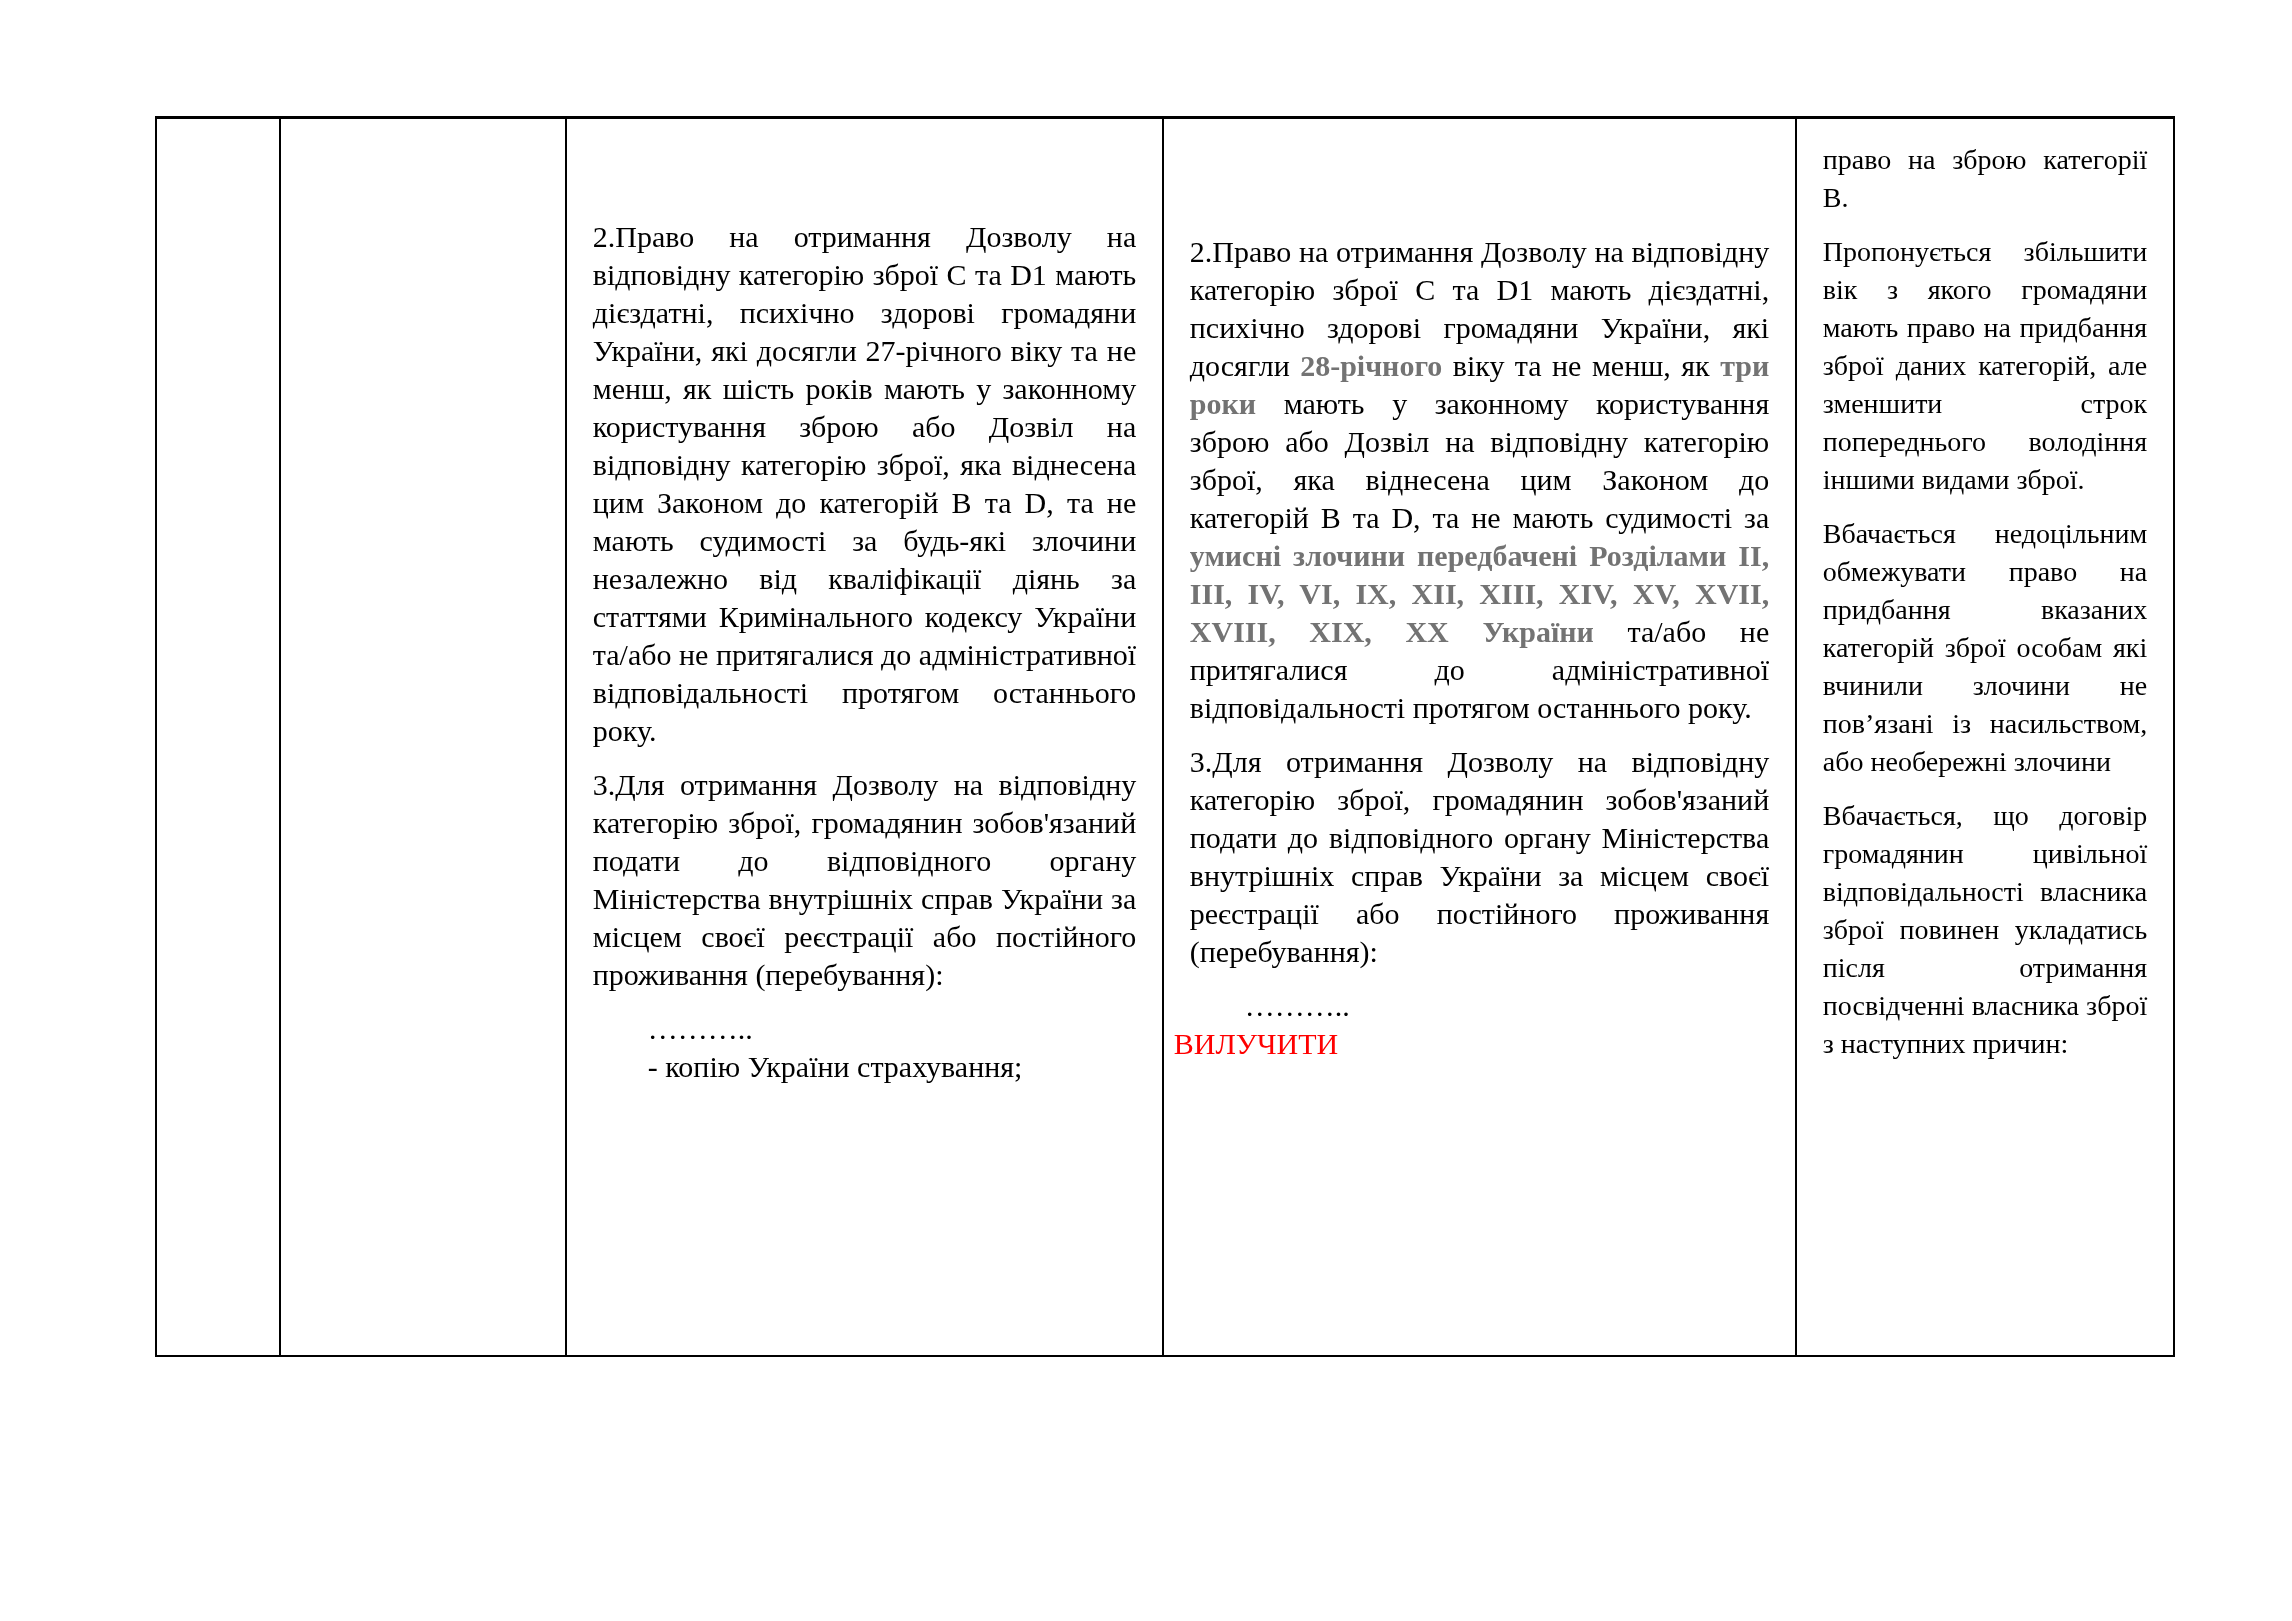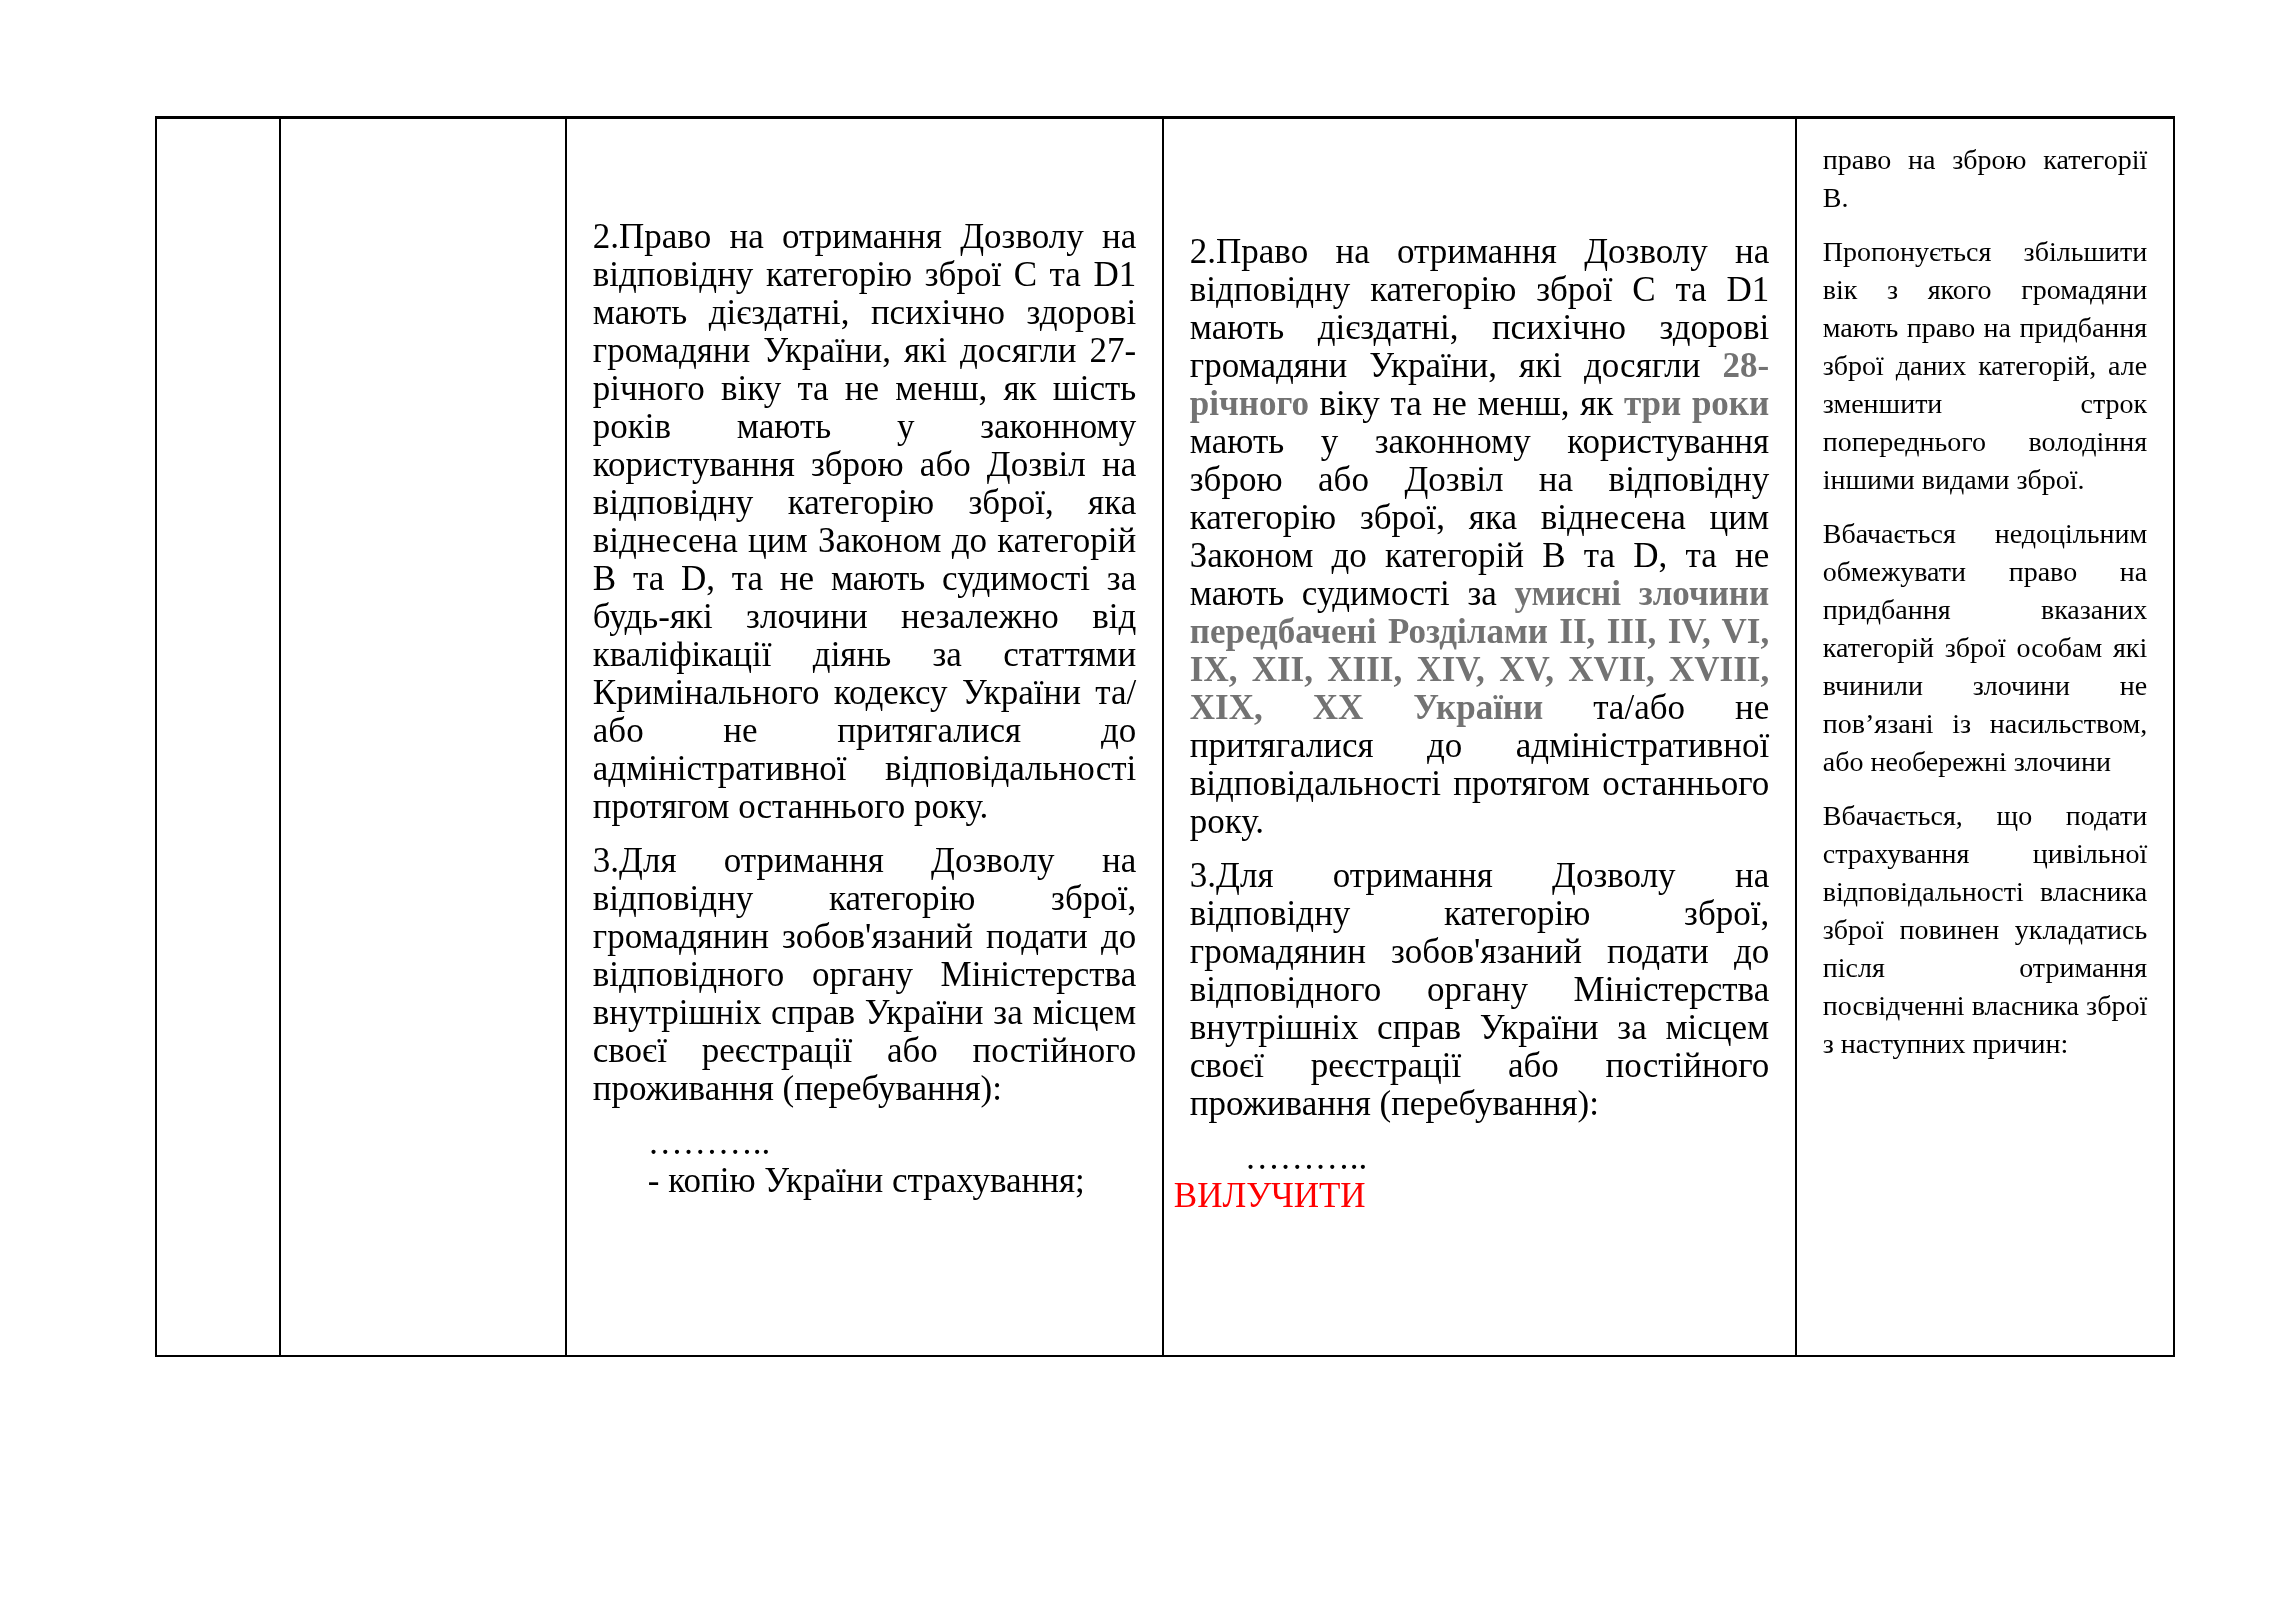--- a/index.html
+++ b/index.html
@@ -37,21 +37,21 @@
   .col-5 { width: 378px; }
 
   .cell-inner {
     padding: 0 9.8px;
   }
   .cell-current .cell-inner  { padding-top: 83px; }
   .cell-proposed .cell-inner { padding-top: 98px; }
   .cell-comment .cell-inner  { padding-top: 5.9px; }
 
   .cell-current, .cell-proposed {
-    font-size: 35px;
+    font-size: 30px;
     line-height: 38px;
   }
   .cell-comment {
     font-size: 28px;
     line-height: 38px;
   }
   p.para {
     margin: 16px;
     text-align: justify;
   }
@@ -108,20 +108,20 @@
         <p class="line indent-1">………..</p>
         <p class="line directive">ВИЛУЧИТИ</p>
       </div>
     </td>
 
     <td class="cell-comment">
       <div class="cell-inner">
         <p class="para">право на зброю категорії В.</p>
         <p class="para gap-one-line">Пропонується збільшити вік з якого громадяни мають право на придбання зброї даних категорій, але зменшити строк попереднього володіння іншими видами зброї.</p>
         <p class="para">Вбачається недоцільним обмежувати право на придбання вказаних категорій зброї особам які вчинили злочини не пов’язані із насильством, або необережні злочини</p>
-        <p class="para gap-big">Вбачається, що подати страхування цивільної відповідальності власника зброї повинен укладатись після отримання посвідченні власника зброї з наступних причин:</p>
+        <p class="para gap-big">Вбачається, що договір громадянин цивільної відповідальності власника зброї повинен укладатись після отримання посвідченні власника зброї з наступних причин:</p>
       </div>
     </td>
 
   </tr>
 </tbody>
   </table>
 
 
 </body></html>

